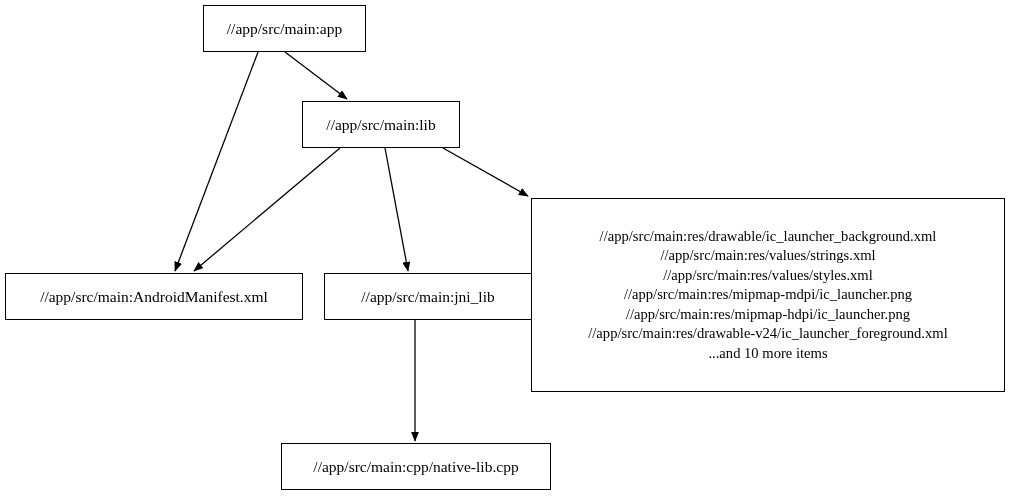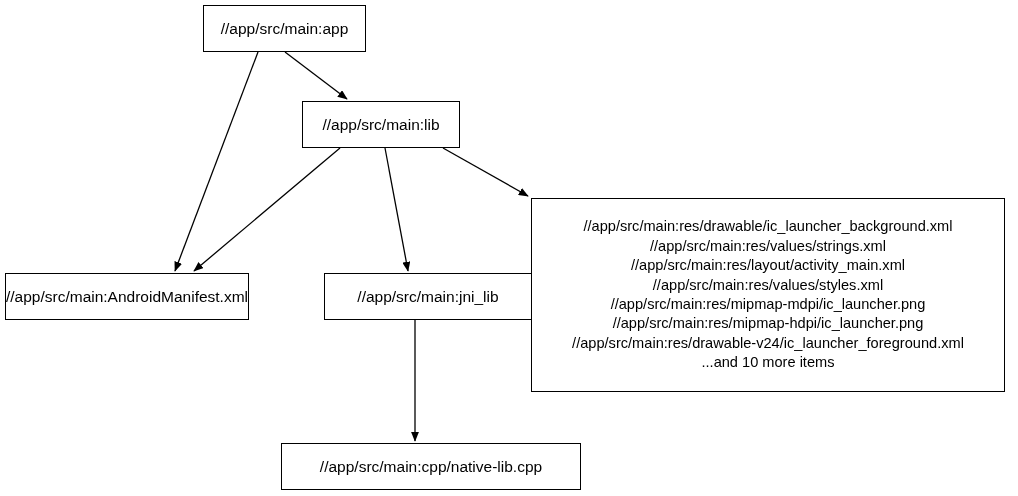--- a/index.html
+++ b/index.html
@@ -6,21 +6,21 @@
     margin: 0;
     padding: 0;
     background: #ffffff;
   }
   #canvas {
     position: relative;
     width: 1018px;
     height: 496px;
     background: #ffffff;
     overflow: hidden;
-    font-family: Liberation Sans, sans-serif;
+    font-family: Liberation Serif, serif;
   }
   .node {
     position: absolute;
     box-sizing: border-box;
     border: 1px solid #000000;
     background: #ffffff;
     display: flex;
     align-items: center;
     justify-content: center;
     color: #000000;
@@ -75,37 +75,36 @@
   </svg>
 
   <div class="node" style="left: 203px; top: 5px; width: 163px; height: 47px;">
     <span class="node-label">//app/src/main:app</span>
   </div>
 
   <div class="node" style="left: 302px; top: 101px; width: 158px; height: 47px;">
     <span class="node-label">//app/src/main:lib</span>
   </div>
 
-  <div class="node" style="left: 5px; top: 273px; width: 244px; height: 47px;">
+  <div class="node" style="left: 5px; top: 273px; width: 298px; height: 47px;">
     <span class="node-label">//app/src/main:AndroidManifest.xml</span>
   </div>
 
   <div class="node" style="left: 324px; top: 273px; width: 208px; height: 47px;">
     <span class="node-label">//app/src/main:jni_lib</span>
   </div>
 
-  <div class="node" style="left: 281px; top: 443px; width: 300px; height: 47px;">
+  <div class="node" style="left: 281px; top: 443px; width: 270px; height: 47px;">
     <span class="node-label">//app/src/main:cpp/native-lib.cpp</span>
   </div>
 
   <div class="node" id="resource-node" style="left: 531px; top: 198px; width: 474px; height: 194px;">
     <div class="node-multiline" id="resource-lines">
         <div class="line">//app/src/main:res/drawable/ic_launcher_background.xml</div>
         <div class="line">//app/src/main:res/values/strings.xml</div>
-        <div class="line">//app/src/main:res/layout/activity_main.xml</div>
         <div class="line">//app/src/main:res/values/styles.xml</div>
         <div class="line">//app/src/main:res/mipmap-mdpi/ic_launcher.png</div>
         <div class="line">//app/src/main:res/mipmap-hdpi/ic_launcher.png</div>
         <div class="line">//app/src/main:res/drawable-v24/ic_launcher_foreground.xml</div>
         <div class="line">...and 10 more items</div>
       </div>
   </div>
 
 </div>
 

